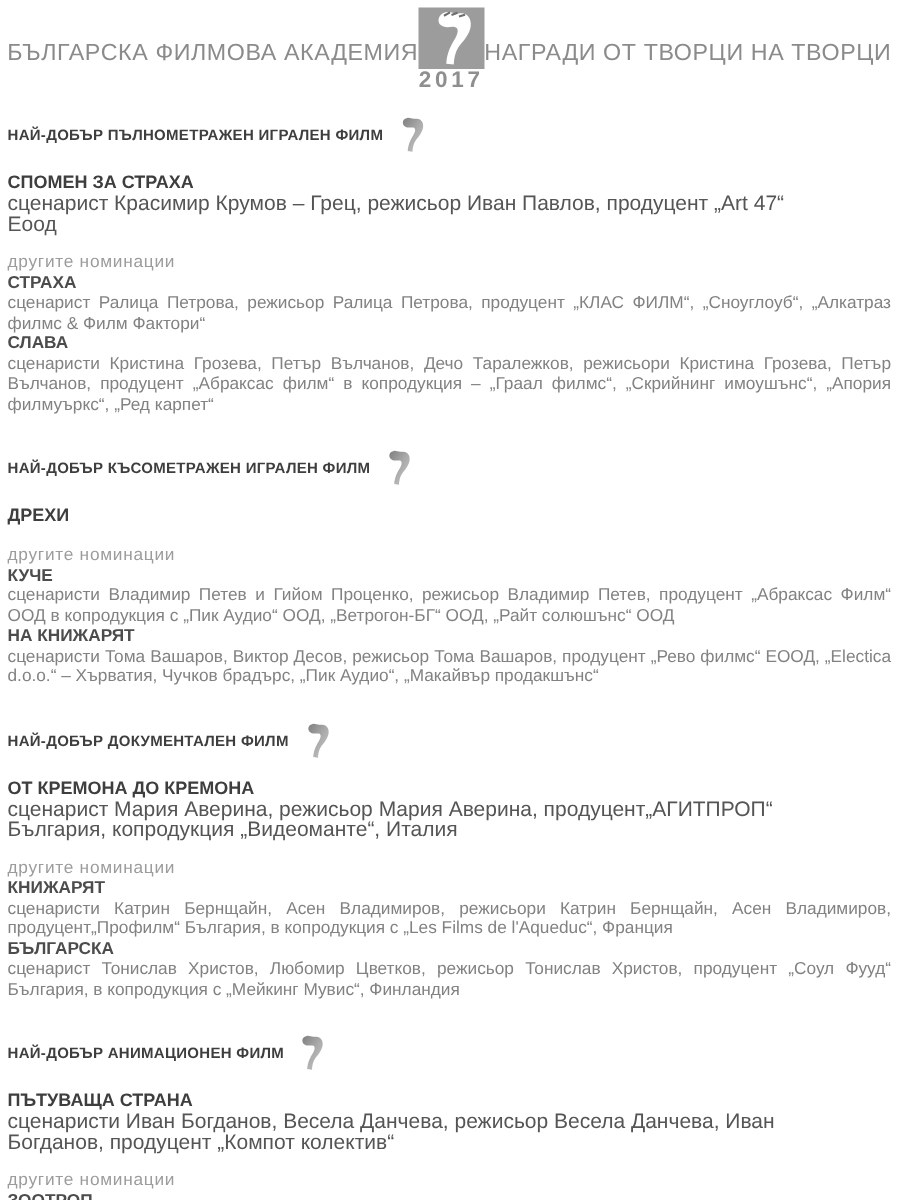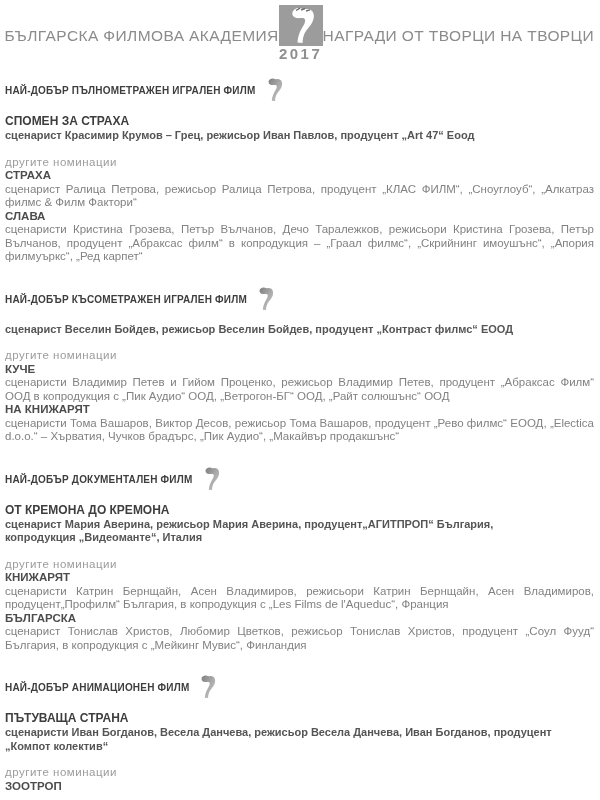--- a/index.html
+++ b/index.html
@@ -4,21 +4,21 @@
 <style>
   html,body{margin:0;padding:0;background:#ffffff;}
   body{
     width:600px;height:800px;overflow:hidden;
     font-family:"Liberation Sans","DejaVu Sans",sans-serif;
     color:#4d4d4d;
   }
   .page{padding:0 6px 0 5px;}
 
   
-  .header{display:flex;justify-content:flex-end;align-items:flex-start;padding-top:5px;}
+  .header{display:flex;justify-content:center;align-items:flex-start;padding-top:5px;}
   .header-title{
     font-size:15.5px;color:#8b8b8b;letter-spacing:0.4px;
     margin-top:22px;white-space:nowrap;
   }
   .logo{display:flex;flex-direction:column;align-items:center;flex:0 0 auto;}
   .logo-square{
     width:44px;height:41px;background:#9c9c9c;
     display:flex;align-items:flex-end;justify-content:center;
   }
   .logo-year{
@@ -32,21 +32,21 @@
   .sec-head{display:flex;align-items:flex-start;}
   .sec-head h2{
     margin:0;font-size:10px;font-weight:bold;color:#3e3e3e;
     letter-spacing:0.2px;line-height:20px;
   }
   .award-icon{width:20px;height:26px;margin-left:10px;margin-top:-4px;flex:0 0 auto;}
 
   .winner{margin-top:11px;}
   .w-title{font-size:12px;font-weight:bold;color:#3e3e3e;line-height:15px;}
   .w-credits{
-    font-size:11px;font-weight:bold;color:#555555;
+    font-size:14px;font-weight:normal;color:#555555;
     line-height:13.5px;max-width:548px;
   }
 
   .other-label{
     margin-top:13px;color:#9c9c9c;
     font-size:11.5px;line-height:13.5px;letter-spacing:0.5px;
   }
 
   .n-title{font-size:11.5px;font-weight:bold;color:#4c4c4c;line-height:13.5px;}
   .n-credits{
@@ -105,21 +105,21 @@
   </section>
 
   <section class="section">
     <div class="sec-head">
       <h2>НАЙ-ДОБЪР КЪСОМЕТРАЖЕН ИГРАЛЕН ФИЛМ</h2>
       <svg class="award-icon" viewBox="0 0 22 28">
         <path d="M3.5,7 C2,4.5 3.2,2 6,1.5 C8.2,1.1 9.3,2.5 11.7,2.1 C14.2,1.7 16.6,2.6 17.4,5.2 C18.6,9 16.4,13 13.3,16.6 C11.2,19.2 10.2,21.6 9.9,26.2 L6.4,25.8 C6.8,20.6 8.6,17.3 10.7,13.8 C12.1,11.4 12.5,8.9 10.4,8.5 C8.3,8.1 5.9,9.5 3.5,7 Z" fill="url(#awg)"></path>
       </svg>
     </div>
     <div class="winner">
-      <div class="w-credits">сценарист Веселин Бойдев, режисьор Веселин Бойдев, продуцент „Контраст филмс“ ЕООД</div>
+      <div class="w-title">ДРЕХИ</div>
     </div>
     <div class="other-label">другите номинации</div>
     <div class="nominee">
       <div class="n-title">КУЧЕ</div>
       <div class="n-credits">сценаристи Владимир Петев и Гийом Проценко, режисьор Владимир Петев, продуцент „Абраксас Филм“ ООД в копродукция с „Пик Аудио“ ООД, „Ветрогон-БГ“ ООД, „Райт солюшънс“ ООД</div>
     </div>
     <div class="nominee">
       <div class="n-title">НА КНИЖАРЯТ</div>
       <div class="n-credits">сценаристи Тома Вашаров, Виктор Десов, режисьор Тома Вашаров, продуцент „Рево филмс“ ЕООД, „Electica d.o.o.“ – Хърватия, Чучков брадърс, „Пик Аудио“, „Макайвър продакшънс“</div>
     </div>

